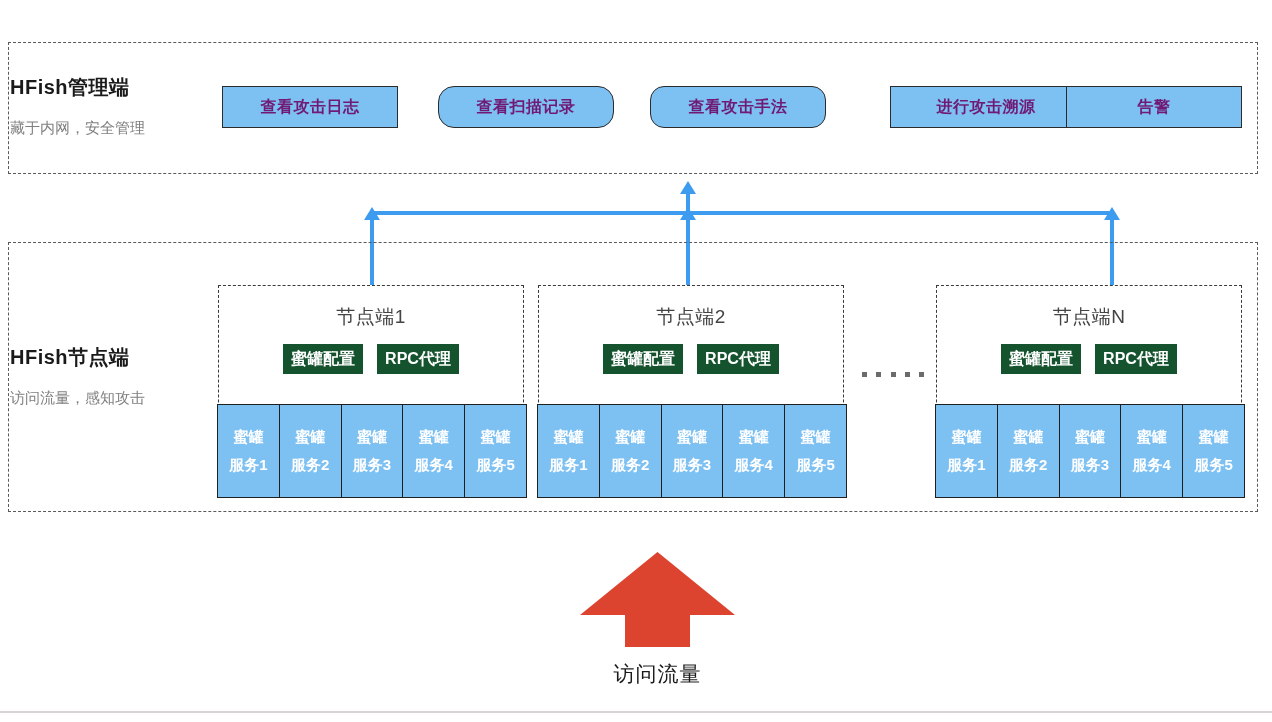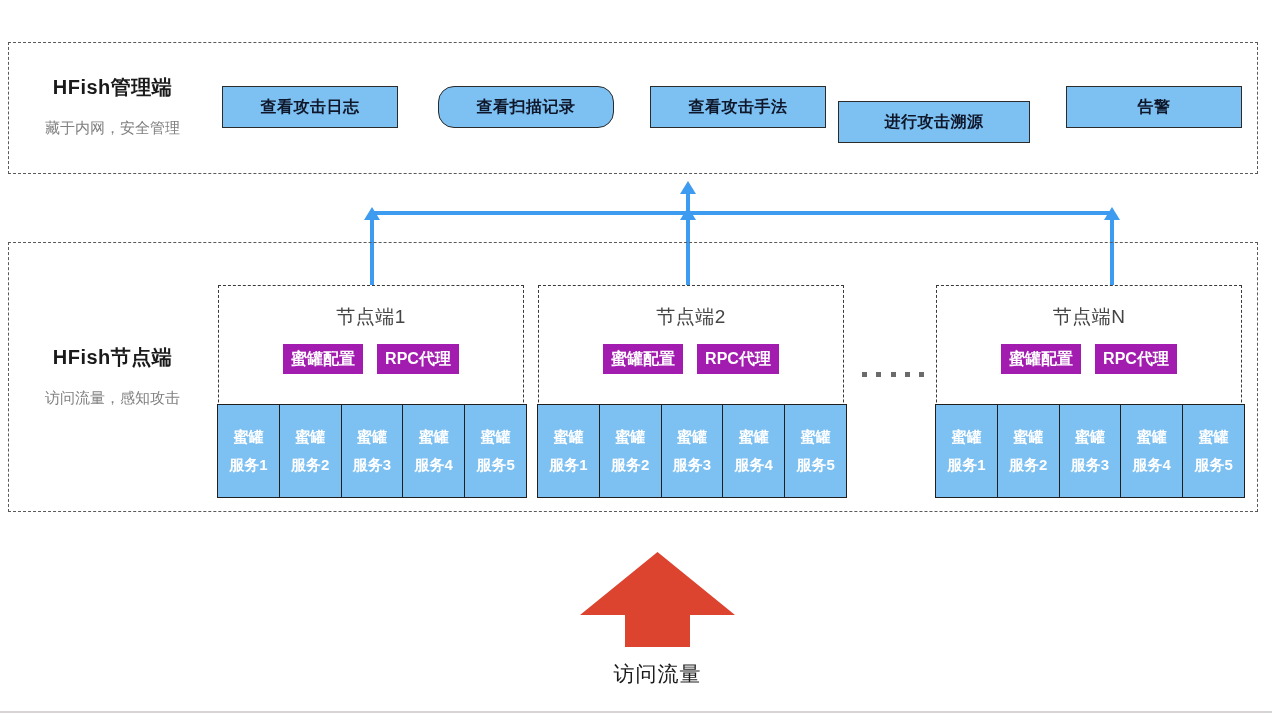--- a/index.html
+++ b/index.html
@@ -26,21 +26,20 @@
     border: 1px dashed #5a5a5a;
     box-sizing: border-box;
     background: transparent;
   }
   #zone-manager { left: 8px;  top: 42px;  width: 1250px; height: 132px; }
   #zone-node    { left: 8px;  top: 242px; width: 1250px; height: 270px; }
 
   
   .zone-label {
     position: absolute;
-    text-align: center;
     white-space: nowrap;
   }
   .zone-label .title {
     font-size: 20px;
     font-weight: 700;
     color: #1a1a1a;
     letter-spacing: .5px;
     line-height: 26px;
   }
   .zone-label .sub {
@@ -52,21 +51,21 @@
   #label-manager { left: 10px; top: 74px; width: 205px; }
   #label-node    { left: 10px; top: 344px; width: 205px; }
 
   
   .btn {
     position: absolute;
     height: 42px;
     background: #7DC0F2;
     border: 1px solid #2b2b2b;
     box-sizing: border-box;
-    color: #0f172a;
+    color: #701a75;
     font-size: 16px;
     font-weight: 700;
     display: flex;
     align-items: center;
     justify-content: center;
     letter-spacing: .5px;
     white-space: nowrap;
   }
 
   
@@ -93,21 +92,21 @@
   .node-tags {
     position: absolute;
     top: 58px;
     left: 0;
     width: 100%;
     display: flex;
     justify-content: center;
     gap: 14px;
   }
   .tag {
-    background: #a21caf;
+    background: #14532d;
     color: #ffffff;
     font-size: 16px;
     font-weight: 700;
     padding: 4px 8px;
     line-height: 22px;
     white-space: nowrap;
   }
   .services {
     position: absolute;
     left: -2px;
@@ -213,22 +212,22 @@
 
   <div class="zone" id="zone-manager"></div>
 
   <div class="zone-label" id="label-manager">
     <div class="title">HFish管理端</div>
     <div class="sub">藏于内网，安全管理</div>
   </div>
 
   <div class="btn" style="left:222px;top:86px;width:176px;">查看攻击日志</div>
   <div class="btn" style="left:438px;top:86px;width:176px;border-radius:16px;">查看扫描记录</div>
-  <div class="btn" style="left:650px;top:86px;width:176px;">查看攻击手法</div>
-  <div class="btn" style="left:838px;top:86px;width:192px;margin-top:15px;">进行攻击溯源</div>
+  <div class="btn" style="left:650px;top:86px;width:176px;border-radius:14px;">查看攻击手法</div>
+  <div class="btn" style="left:890px;top:86px;width:192px;">进行攻击溯源</div>
   <div class="btn" style="left:1066px;top:86px;width:176px;">告警</div>
 
   <div class="bus"></div>
 
   <div class="stem" style="left:686px;top:192px;height:22px;"></div>
   <div class="arrowhead" style="left:680px;top:181px;"></div>
 
   <div class="stem" style="left:370px;top:213px;height:74px;"></div>
   <div class="arrowhead" style="left:364px;top:207px;"></div>
 

